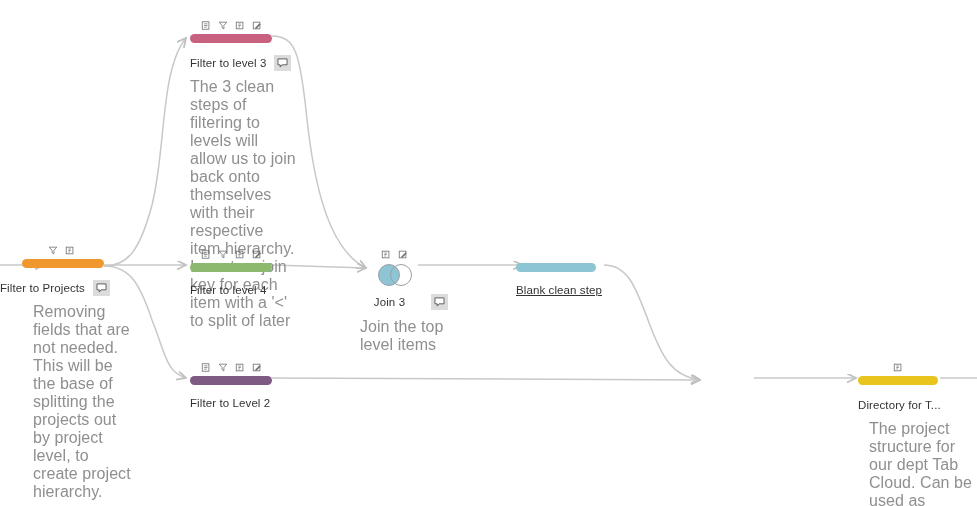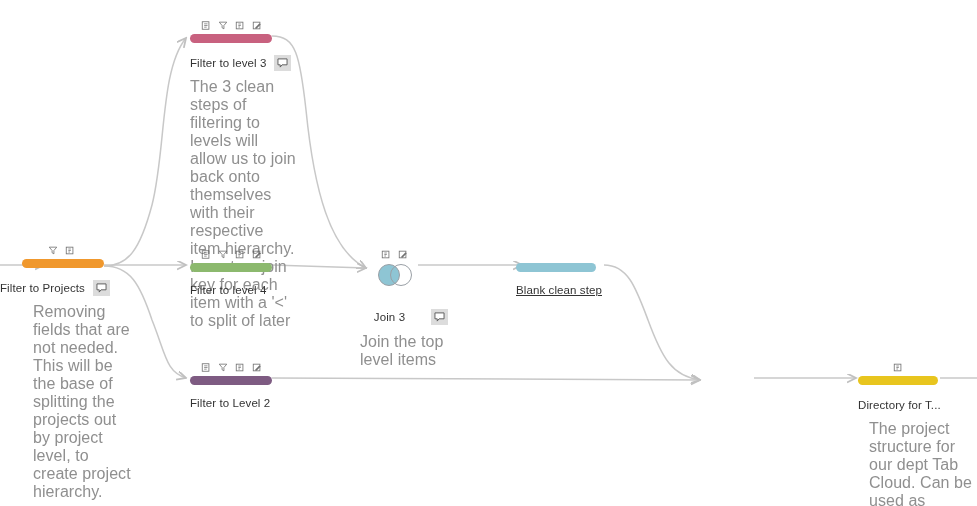--- a/index.html
+++ b/index.html
@@ -239,21 +239,21 @@
             <path d="M4 8.5l5-5.2 1.4 1.4-5 5.2H4z" fill="#5a5a5a"></path>
           </svg>
       </span>
     </div>
     <div class="venn">
       <svg width="38" height="24" viewBox="0 0 38 24">
         <circle cx="13" cy="12" r="10.5" fill="#8ec5d4" stroke="#9aa0a6" stroke-width="1"></circle>
         <circle cx="25" cy="12" r="10.5" fill="none" stroke="#9aa0a6" stroke-width="1"></circle>
       </svg>
     </div>
-    <div class="node-title-row" style="justify-content:center;margin-top:22px;width:110px;margin-left:-12px;">
+    <div class="node-title-row" style="justify-content:center;margin-top:7px;width:110px;margin-left:-12px;">
       <span class="node-title">Join 3</span>
       <span class="note-badge" style="margin-left:18px;">
         <svg width="11" height="10" viewBox="0 0 12 11">
             <path d="M1 1h10v6.5H5.5L3.5 10V7.5H1z" fill="#ffffff" stroke="#555" stroke-width="1"></path>
           </svg>
       </span>
     </div>
     <div class="desc" style="width:92px;margin-left:-8px;margin-top:8px;">Join the top level items</div>
   </div>
 

